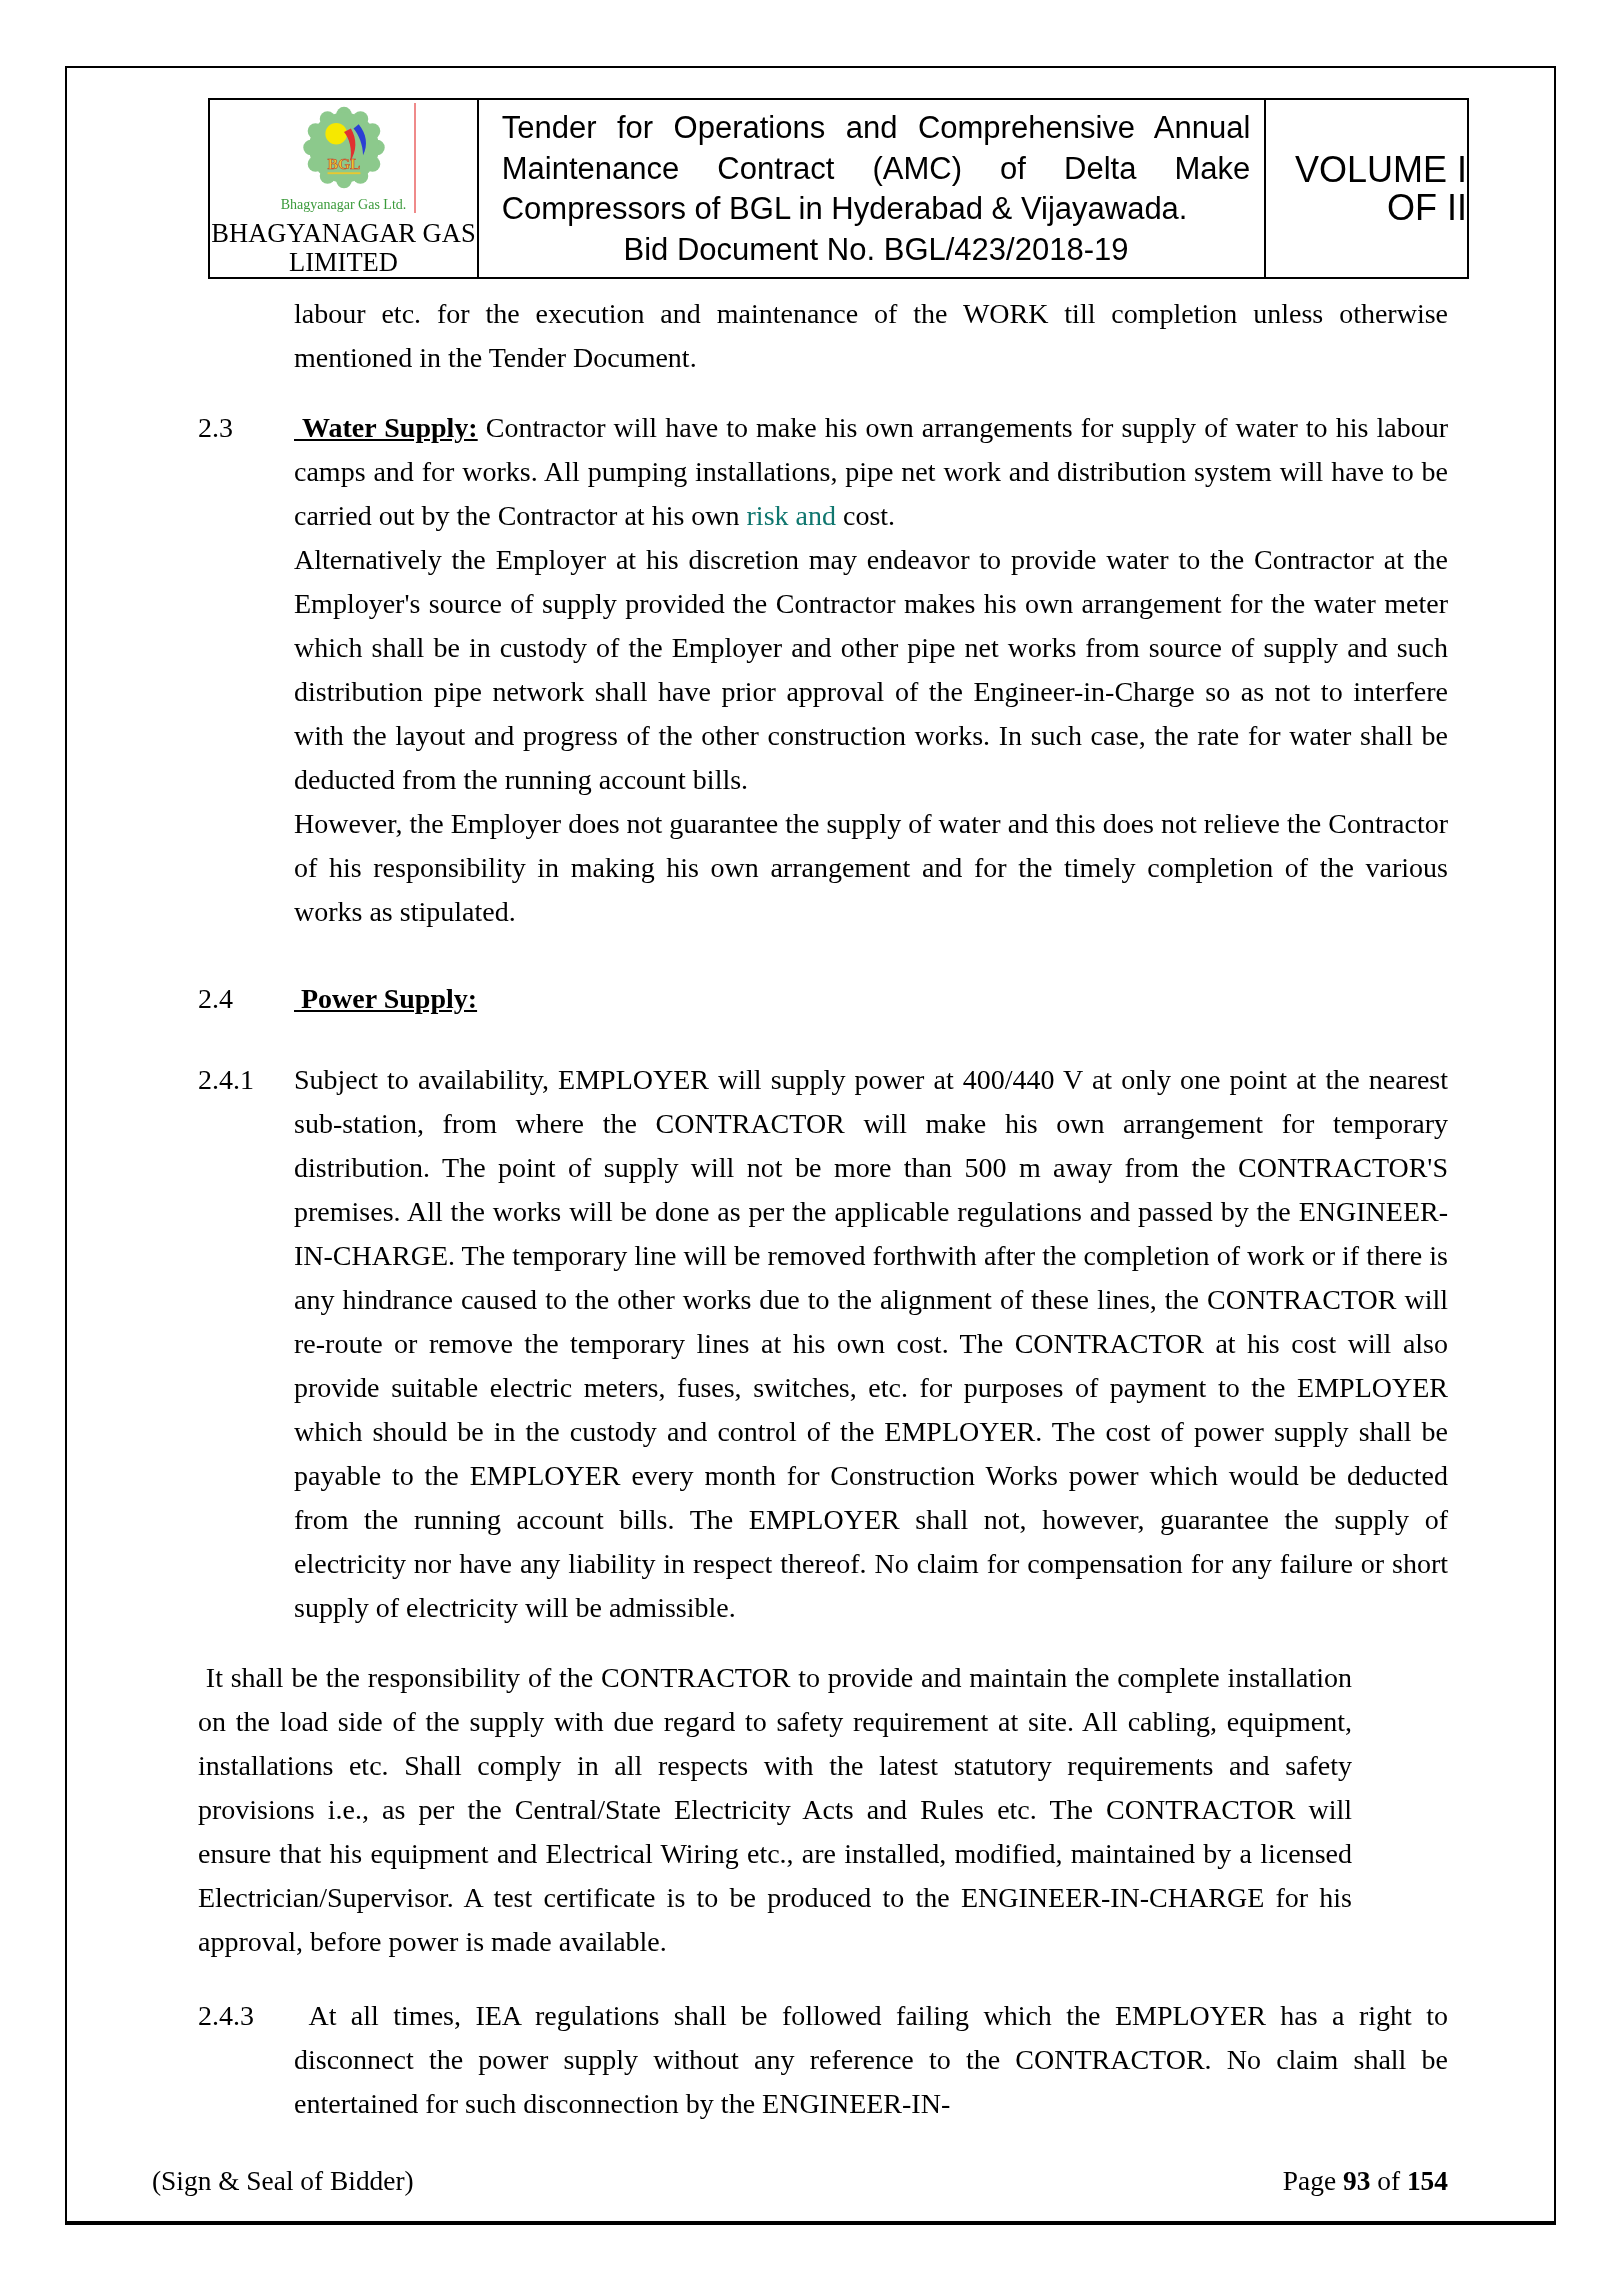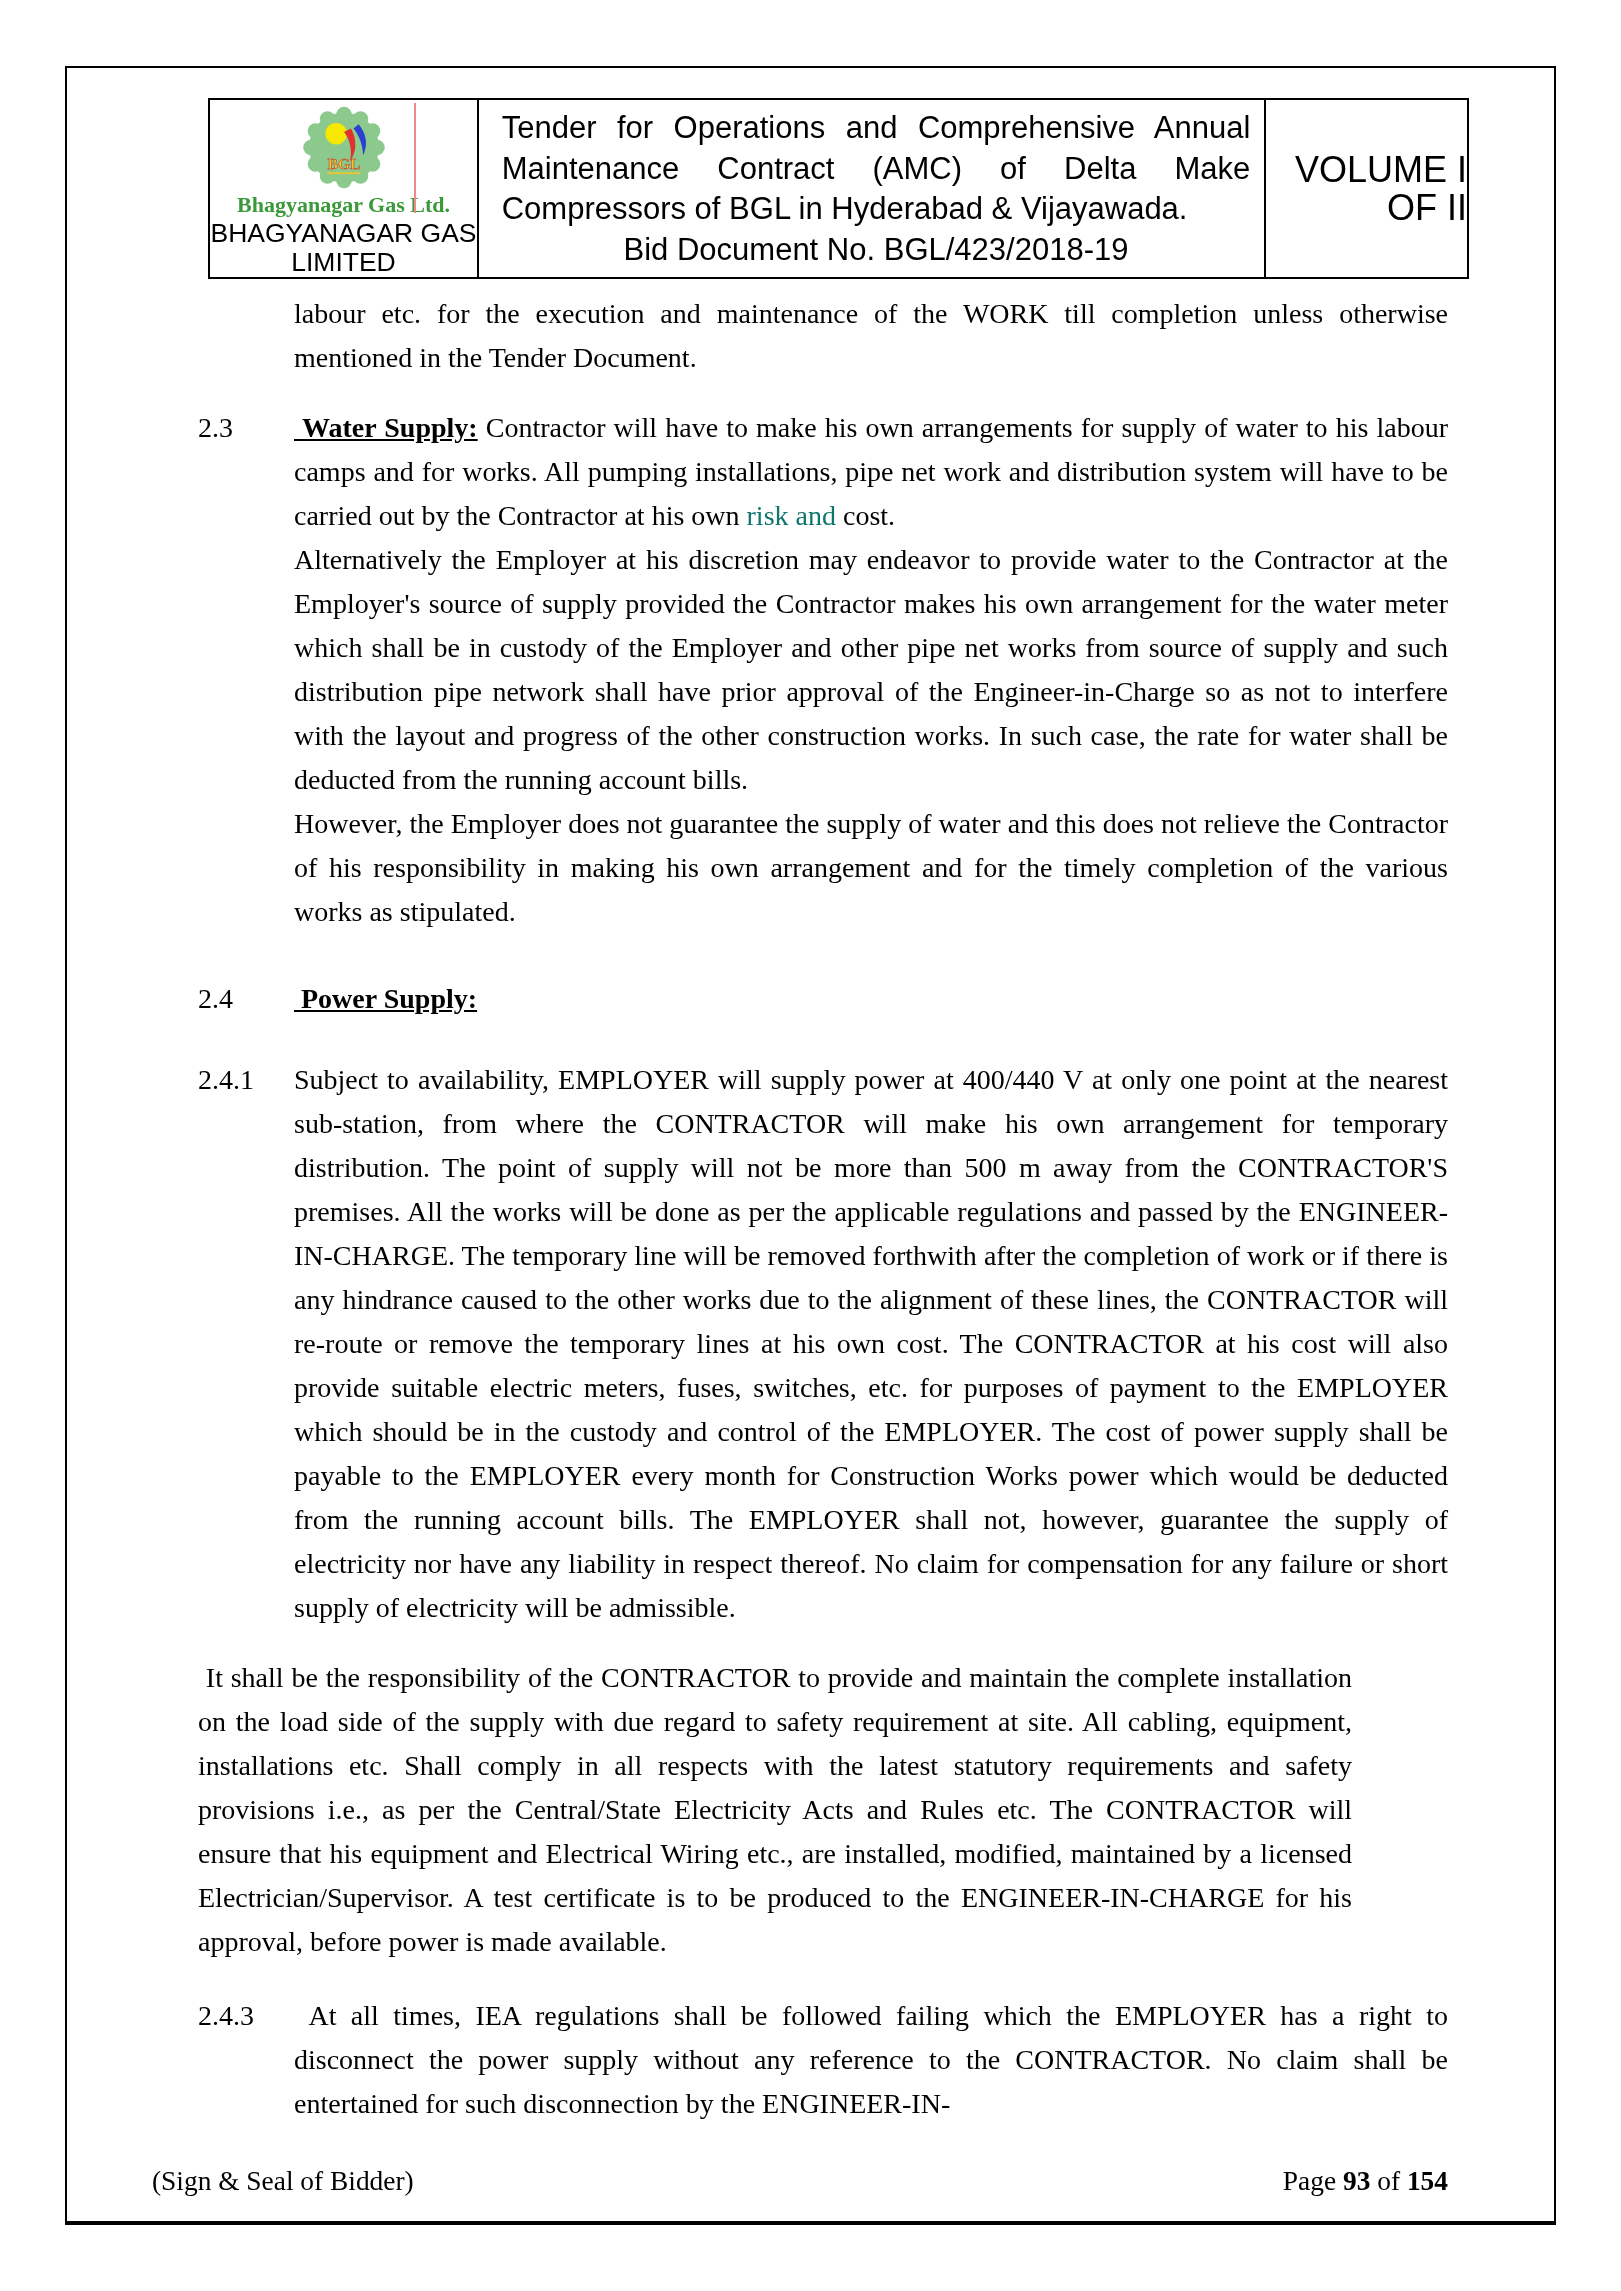--- a/index.html
+++ b/index.html
@@ -19,25 +19,25 @@
     display:flex;border:2px solid #000;box-sizing:border-box;background:#fff;
   }
   .cell{box-sizing:border-box;height:100%;}
   .logo-cell{
     width:267px;display:flex;flex-direction:column;align-items:center;
     padding-top:6px;position:relative;flex:none;
   }
   .logo-cell svg{width:92px;height:92px;display:block;}
   .red-divider{position:absolute;right:61px;top:2.9px;width:2px;height:110px;background:#ef8a8a;}
   .logo-caption{
-    font-family:"Liberation Serif",serif;font-weight:bold;color:#3a9a3a;
-    font-size:22px;line-height:22.5px;margin-top:1px;white-space:nowrap;
+    font-family:"Liberation Serif",serif;font-weight:normal;color:#3a9a3a;
+    font-size:14px;line-height:22.5px;margin-top:1px;white-space:nowrap;
   }
   .company{
-    font-family:Liberation Sans, sans-serif;font-size:26.5px;line-height:29px;
+    font-family:Liberation Serif, serif;font-size:26.5px;line-height:29px;
     text-align:center;margin-top:2.9px;color:#000;
   }
   .title-cell{
     flex:1;border-left:2px solid #000;border-right:2px solid #000;
     padding:7.8px 13.7px 7.8px;display:flex;flex-direction:column;justify-content:space-between;
     font-family:"Liberation Sans",sans-serif;font-size:31px;line-height:39px;
   }
   .tl{display:block;margin-left:9px;}
   .tl.just{text-align:justify;text-align-last:justify;}
   .tl.center{text-align:center;}

